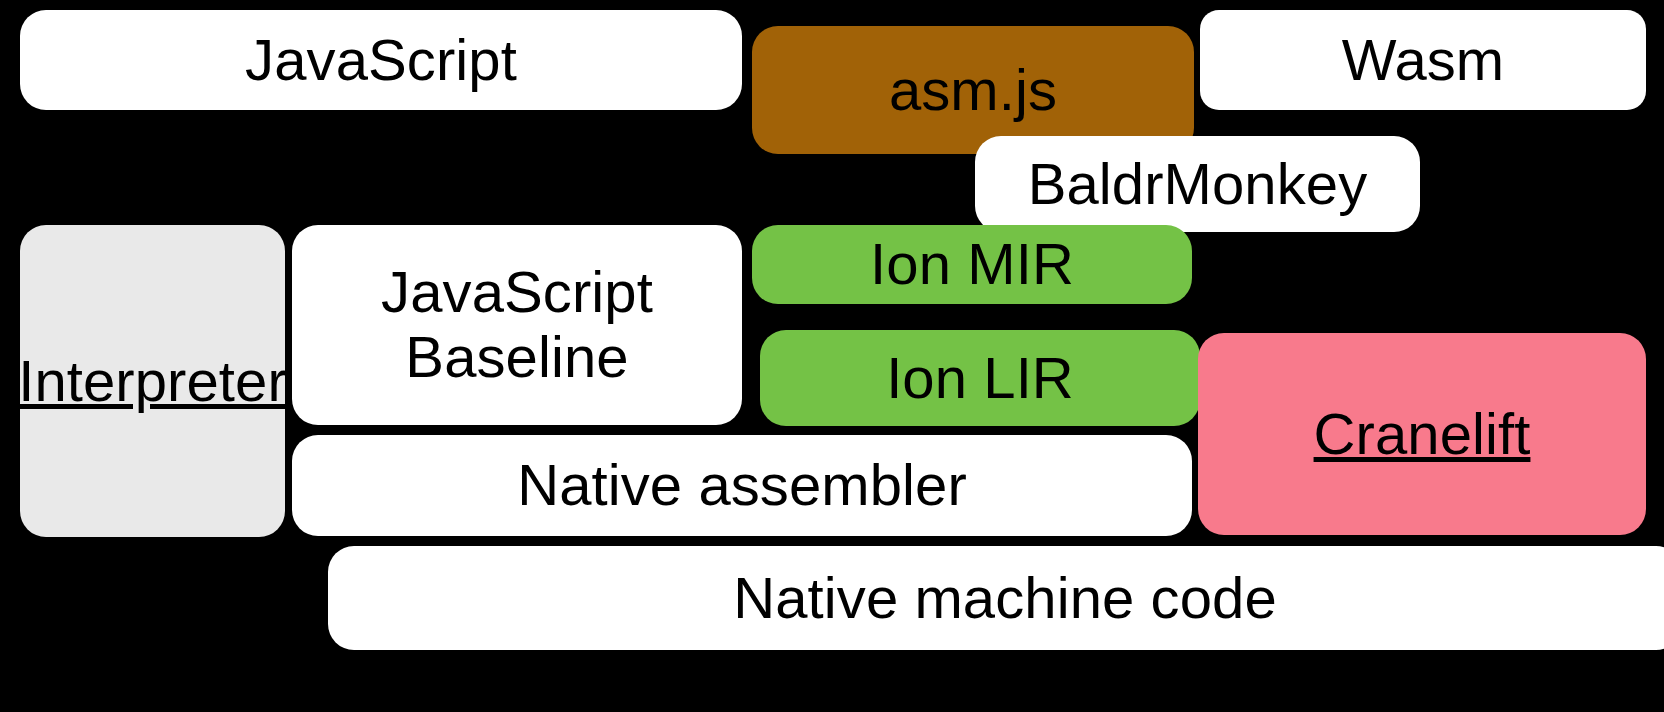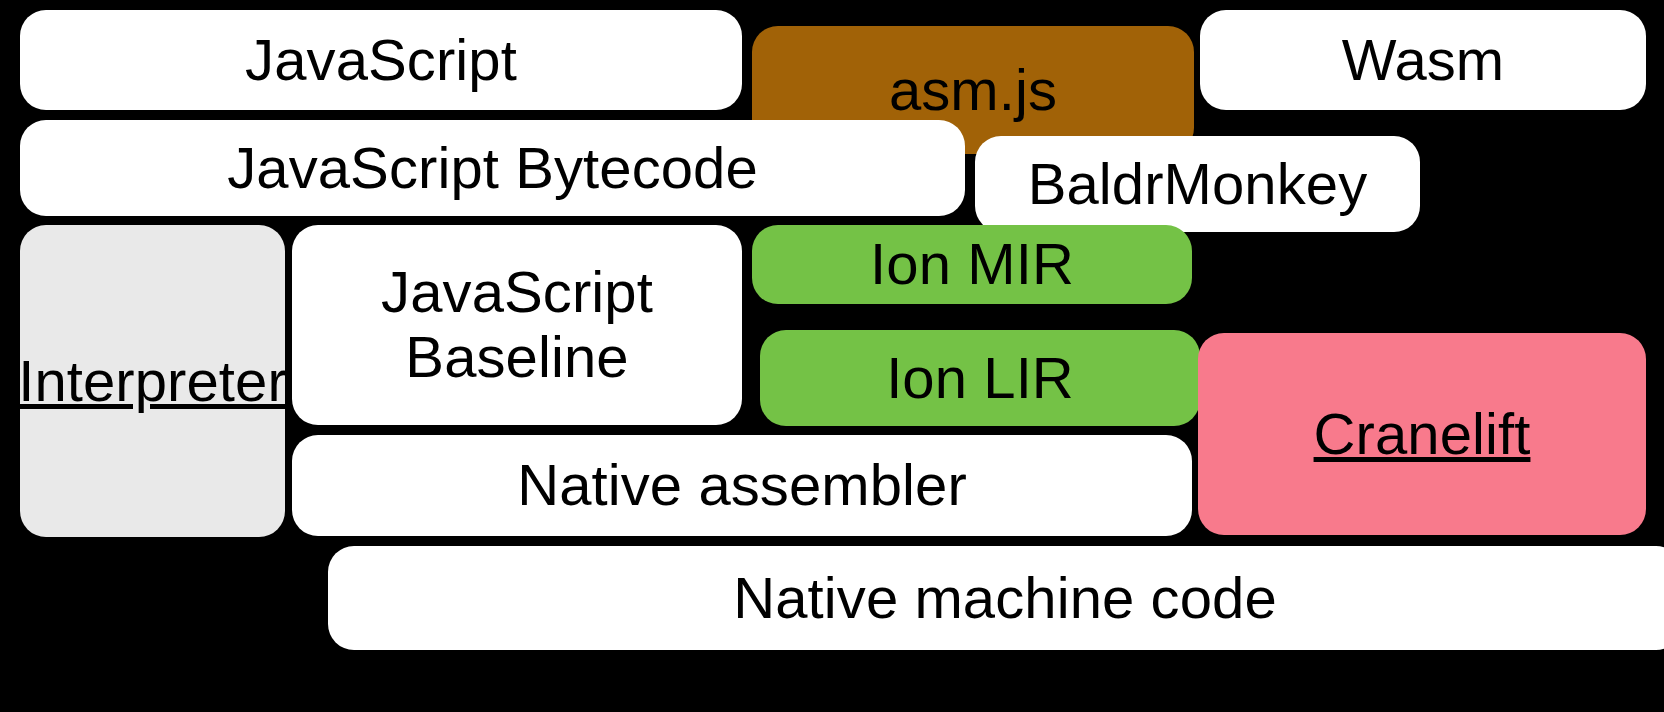--- a/index.html
+++ b/index.html
@@ -39,22 +39,21 @@
   .fill-grey  { background: #e9e9e9; }
   .fill-green { background: #74c246; }
   .fill-pink  { background: #f87a8c; }
 </style>
 </head>
 <body>
 
 <div id="diagram-canvas" style="width: 1664px; height: 712px; background: rgb(0, 0, 0);">
     <div class="node fill-white" style="left: 20px; top: 10px; width: 722px; height: 100px; background: rgb(255, 255, 255); color: rgb(0, 0, 0);">JavaScript</div>
     <div class="node fill-white" style="left: 752px; top: 10px; width: 442px; height: 128px; background: #a16207; color: rgb(0, 0, 0); margin-top: 16px;">asm.js</div>
-    <div class="node fill-white" style="left: 1200px; top: 10px; width: 446px; height: 100px; background: rgb(255, 255, 255); color: rgb(0, 0, 0);">Wasm</div>
-    <div class="node fill-white" style="left: 20px; top: 120px; width: 945px; height: 96px; background: rgb(255, 255, 255); color: rgb(0, 0, 0);">JavaScript Bytecode</div>
+    <div class="node fill-white" style="left: 1200px; top: 10px; width: 446px; height: 100px; background: rgb(255, 255, 255); color: rgb(0, 0, 0); border-radius: 19px;">Wasm</div>
     <div class="node fill-white" style="left: 975px; top: 136px; width: 445px; height: 96px; background: rgb(255, 255, 255); color: rgb(0, 0, 0);">BaldrMonkey</div>
     <div class="node fill-grey" style="left: 20px; top: 225px; width: 265px; height: 312px; background: rgb(233, 233, 233); color: rgb(0, 0, 0); text-decoration: underline;">Interpreter</div>
     <div class="node fill-white" style="left: 292px; top: 225px; width: 450px; height: 200px; background: rgb(255, 255, 255); color: rgb(0, 0, 0);">JavaScript
 Baseline</div>
     <div class="node fill-green" style="left: 752px; top: 225px; width: 440px; height: 79px; background: rgb(116, 194, 70); color: rgb(0, 0, 0);">Ion MIR</div>
     <div class="node fill-green" style="left: 752px; top: 330px; width: 440px; height: 96px; background: rgb(116, 194, 70); color: rgb(0, 0, 0); margin-left: 8px;">Ion LIR</div>
     <div class="node fill-pink" style="left: 1198px; top: 333px; width: 448px; height: 202px; background: rgb(248, 122, 140); color: rgb(0, 0, 0); text-decoration: underline;">Cranelift</div>
     <div class="node fill-white" style="left: 292px; top: 435px; width: 900px; height: 101px; background: rgb(255, 255, 255); color: rgb(0, 0, 0);">Native assembler</div>
     <div class="node fill-white" style="left: 292px; top: 546px; width: 1354px; height: 104px; background: rgb(255, 255, 255); color: rgb(0, 0, 0); margin-left: 36px;">Native machine code</div>
   </div>

